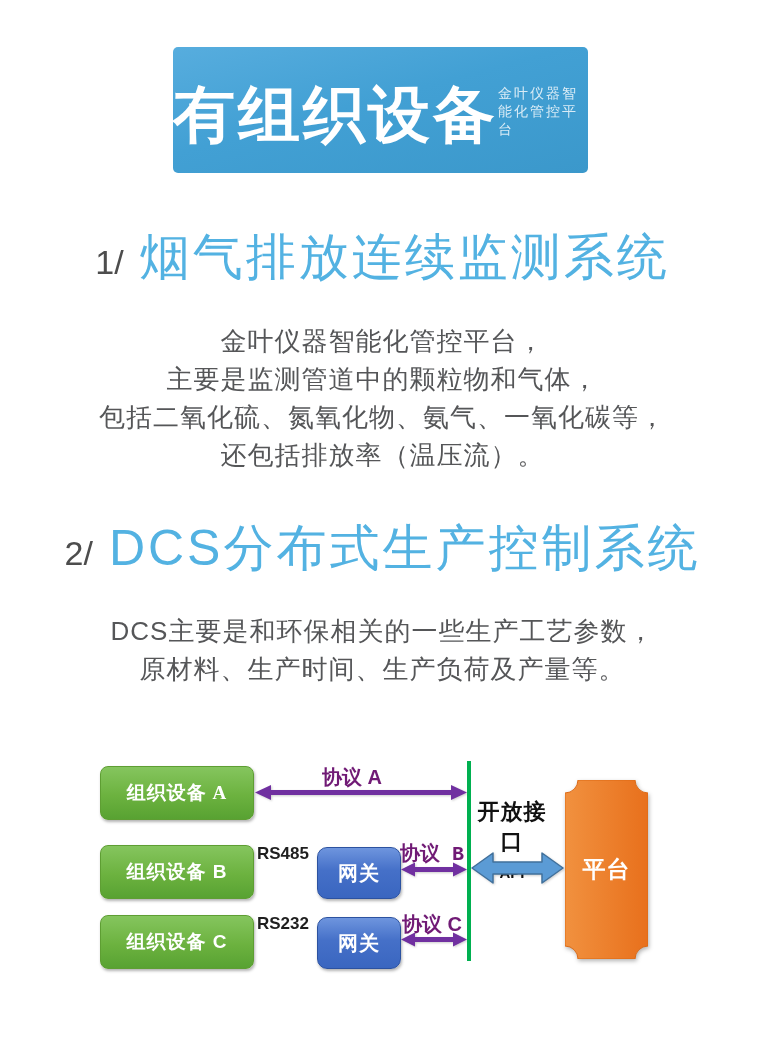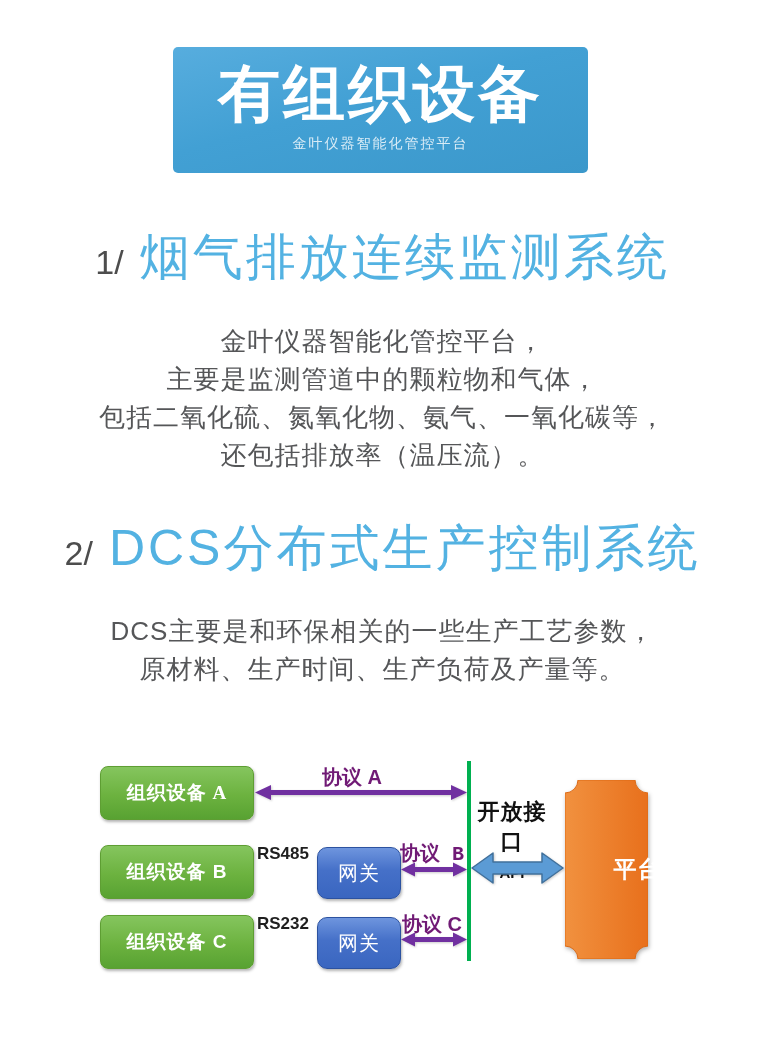--- a/index.html
+++ b/index.html
@@ -2,21 +2,21 @@
 <html><head>
 <meta charset="utf-8">
 <style>
   html,body{margin:0;padding:0;background:#fff;}
   #page{position:relative;width:765px;height:1050px;background:#ffffff;overflow:hidden;
         font-family:"Liberation Sans","DejaVu Sans",sans-serif;}
 
   
   .banner{position:absolute;left:173px;top:47px;width:415px;height:126px;border-radius:5px;
           background:linear-gradient(165deg,#57ADDE 0%,#42A0D4 45%,#3B98CB 100%);
-          display:flex;flex-direction:column;align-items:center;}
+          display:flex;align-items:center;}
   .banner-title{margin-top:10px;font-size:62px;line-height:74px;font-weight:700;color:#ffffff;
                 letter-spacing:3px;white-space:nowrap;}
   .banner-sub{margin-top:4px;font-size:14px;color:rgba(255,255,255,0.8);letter-spacing:2px;}
 
   
   .sec-heading{position:absolute;left:0;width:765px;display:flex;justify-content:center;
                align-items:baseline;white-space:nowrap;}
   .sec-num{font-size:34px;color:#4d4d4d;margin-right:16px;font-weight:400;}
   .sec-title{font-size:50px;color:#53b2e2;letter-spacing:3px;font-weight:400;}
 
@@ -28,36 +28,36 @@
   .dev-box{position:absolute;left:100px;width:152px;height:52px;border-radius:8px;
            background:linear-gradient(180deg,#85C55E 0%,#6CB23F 55%,#58A232 100%);
            border:1px solid #5E9E33;box-shadow:1px 2px 3px rgba(0,0,0,0.3);
            display:flex;align-items:center;justify-content:center;}
   .dev-label{color:#ffffff;font-weight:700;font-size:19px;letter-spacing:1px;}
 
   .gw-box{position:absolute;left:317px;width:82px;height:50px;border-radius:10px;
           background:linear-gradient(180deg,#6E95DE 0%,#4570C8 45%,#3A66C0 100%);
           border:1px solid #2C52A0;box-shadow:1px 2px 3px rgba(0,0,0,0.3);
           display:flex;align-items:center;justify-content:center;}
-  .gw-label{color:#ffffff;font-weight:400;font-size:20px;letter-spacing:1px;}
+  .gw-label{color:#ffffff;font-weight:700;font-size:20px;letter-spacing:1px;}
 
   .bus-label{position:absolute;left:257px;width:60px;font-size:17px;font-weight:700;color:#1f1f1f;}
   .proto-label{position:absolute;width:70px;text-align:center;font-size:20px;font-weight:700;color:#701a75;}
 
   .arrow-svg{position:absolute;filter:drop-shadow(1px 1px 1px rgba(0,0,0,0.2));}
   .boundary-line{position:absolute;left:467px;top:761px;width:4px;height:200px;background:#00B050;}
 
   .openif{position:absolute;left:474px;top:797px;width:76px;text-align:center;color:#111;}
   .openif-t{font-size:22px;font-weight:700;letter-spacing:1px;}
   .openif-s{font-size:15px;font-weight:700;margin-top:7px;}
 
   .platform{position:absolute;left:565px;top:780px;width:83px;height:179px;}
   .platform-label{position:absolute;left:0;top:0;width:83px;height:179px;display:flex;
                   align-items:center;justify-content:center;color:#fff;font-size:23px;
-                  font-weight:700;letter-spacing:1px;margin-left:31px;}
+                  font-weight:700;letter-spacing:1px;}
 </style>
 </head>
 <body>
 
 <div id="page">
 
   <div class="banner">
     <div class="banner-title">有组织设备</div>
     <div class="banner-sub">金叶仪器智能化管控平台</div>
   </div>

